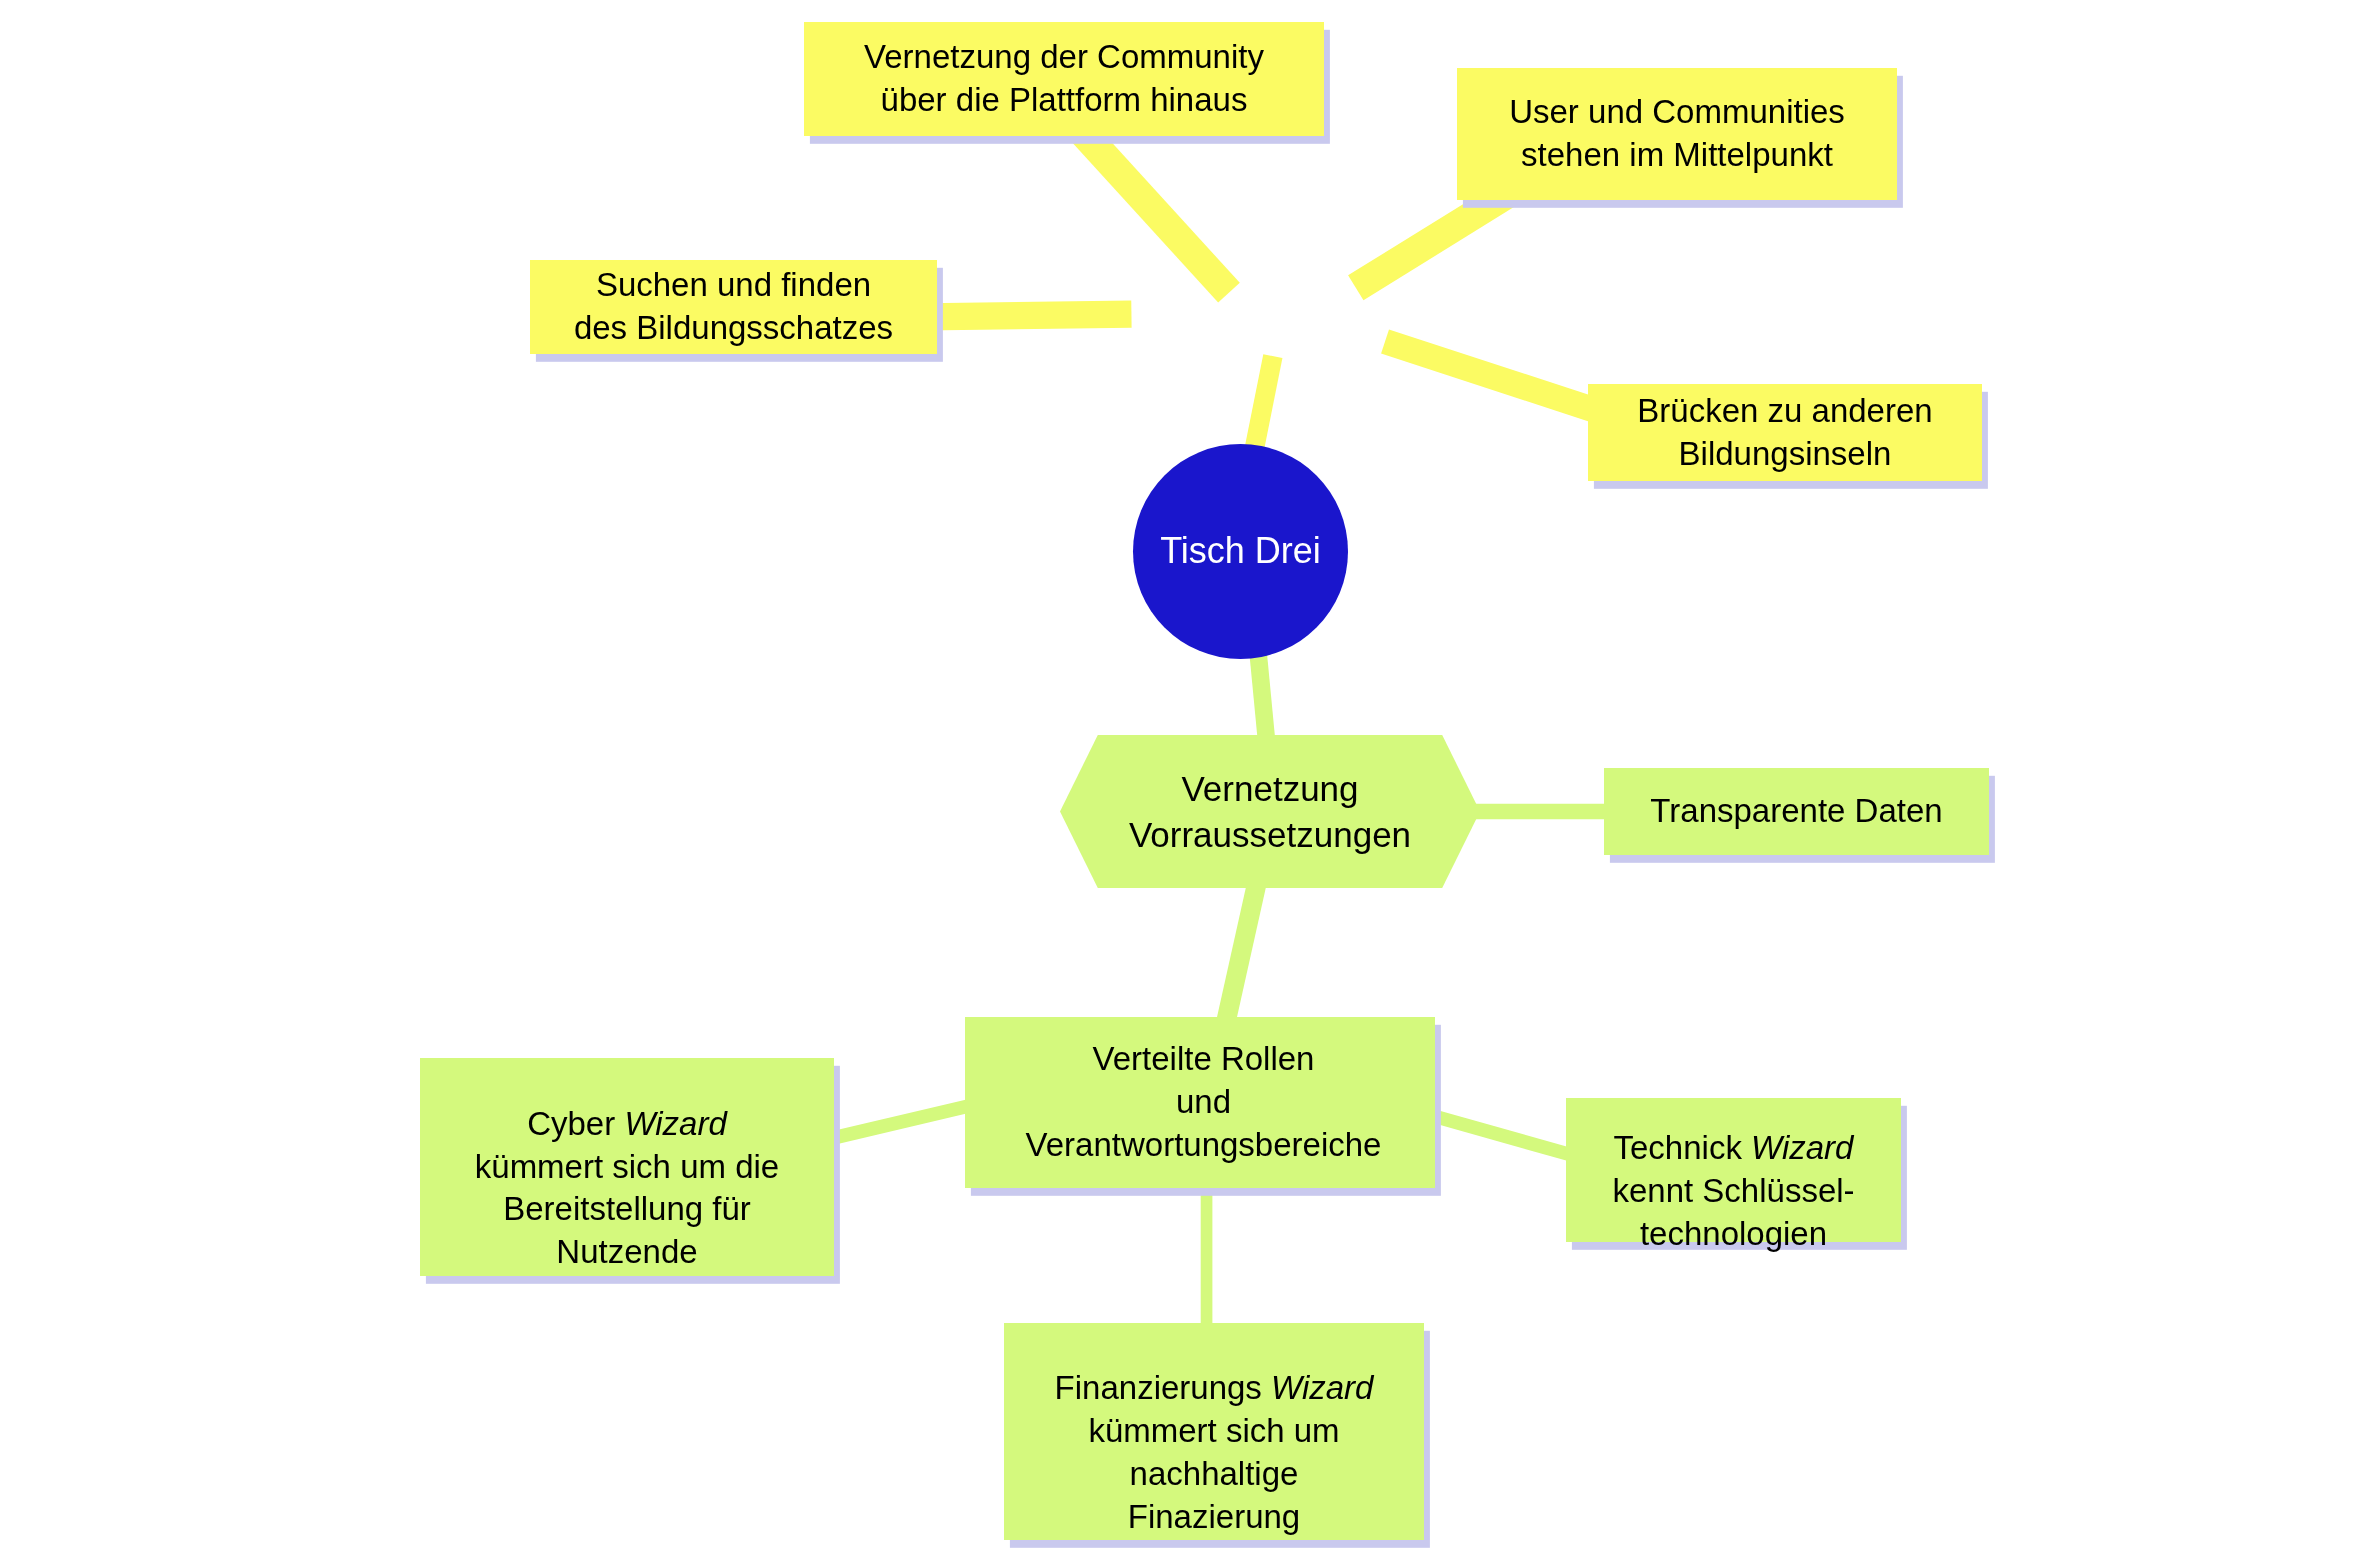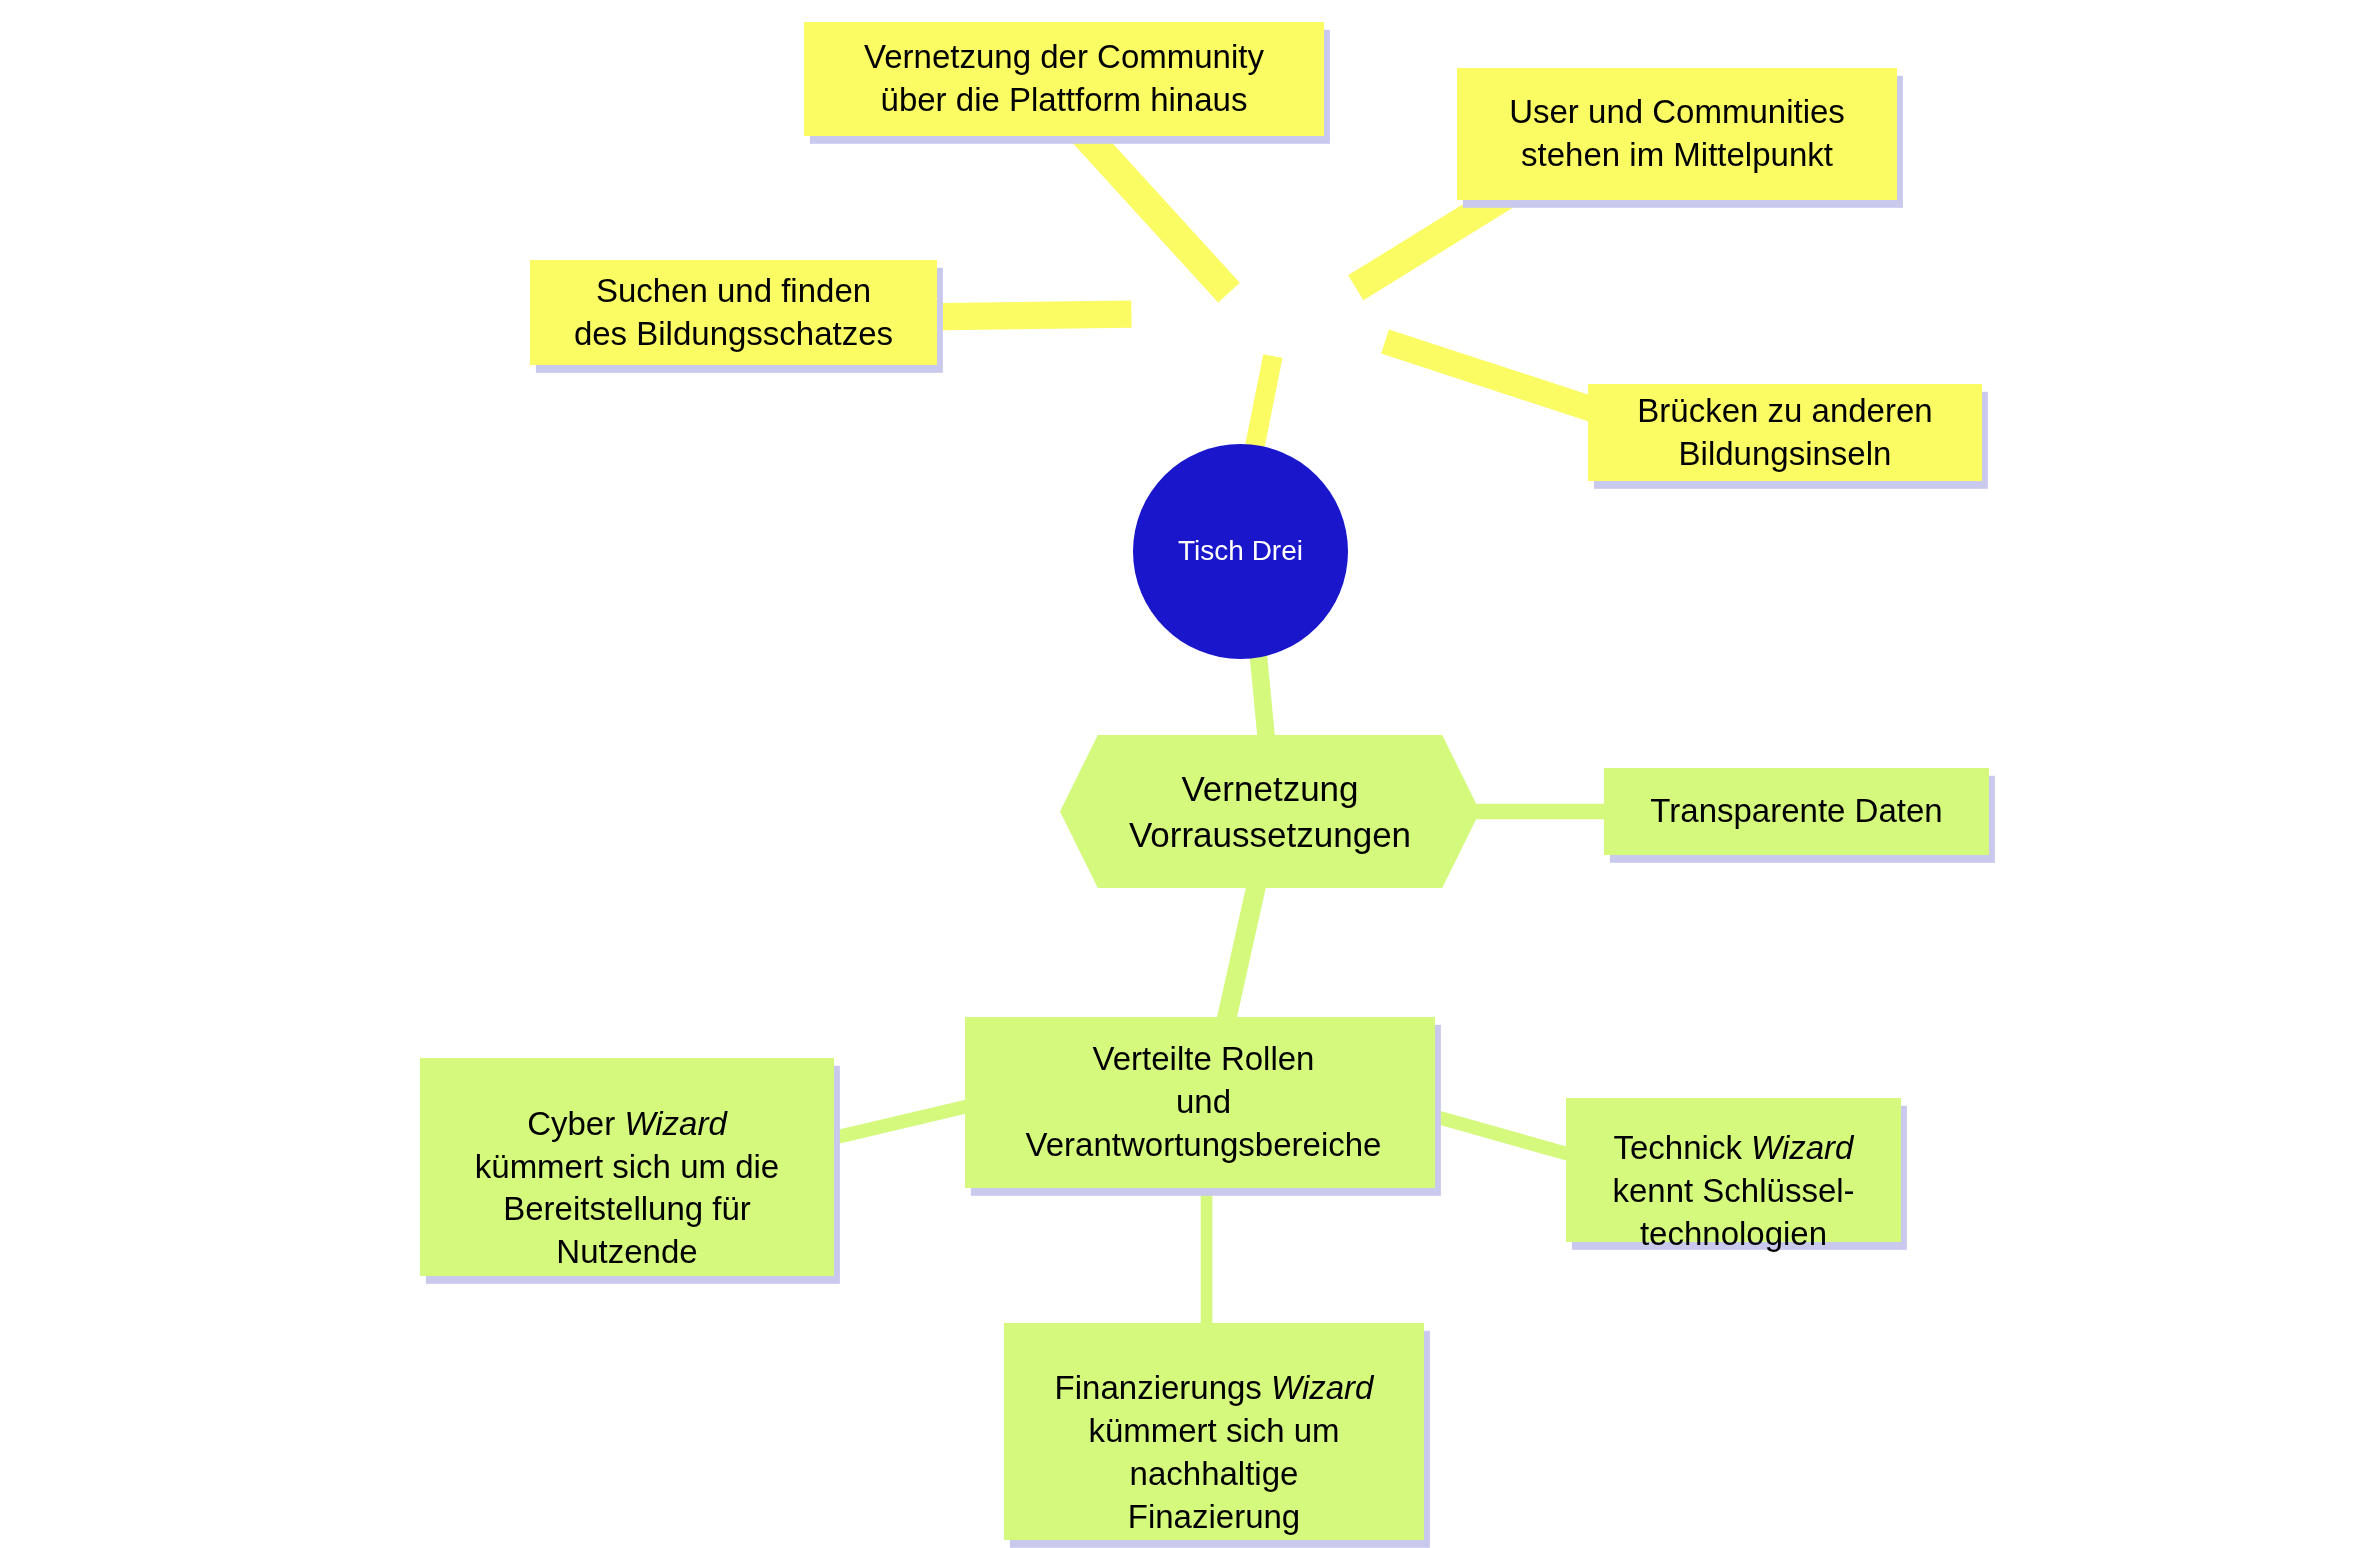--- a/index.html
+++ b/index.html
@@ -36,21 +36,21 @@
 
   .hex {
     clip-path: polygon(0 50%, 9% 0, 91% 0, 100% 50%, 91% 100%, 9% 100%);
     font-size: 35px;
   }
 
   .root {
     border-radius: 50%;
     background: var(--root-fill, #1a16cc);
     color: var(--root-text, #fff);
-    font-size: 28px;
+    font-size: 36px;
     justify-content: center;
   }
 
   .wizard { font-style: italic; }
 </style>
 </head>
 <body>
 
 <div class="canvas">
 
@@ -72,21 +72,21 @@
   <div class="node rect yellow" style="left:804px; top:21.5px; width:520px; height:114px;">
     <span class="lbl">Vernetzung der Community
 über die Plattform hinaus</span>
   </div>
 
   <div class="node rect yellow" style="left:1457px; top:68px; width:440px; height:132px;">
     <span class="lbl">User und Communities
 stehen im Mittelpunkt</span>
   </div>
 
-  <div class="node rect yellow" style="left:530px; top:260px; width:407px; height:105px;">
+  <div class="node rect yellow" style="left:530px; top:260px; width:407px; height:94px;">
     <span class="lbl">Suchen und finden
 des Bildungsschatzes</span>
   </div>
 
 
   <div class="node rect yellow" style="left:1588px; top:384px; width:394px; height:97px;">
     <span class="lbl">Brücken zu anderen
 Bildungsinseln</span>
   </div>
 

